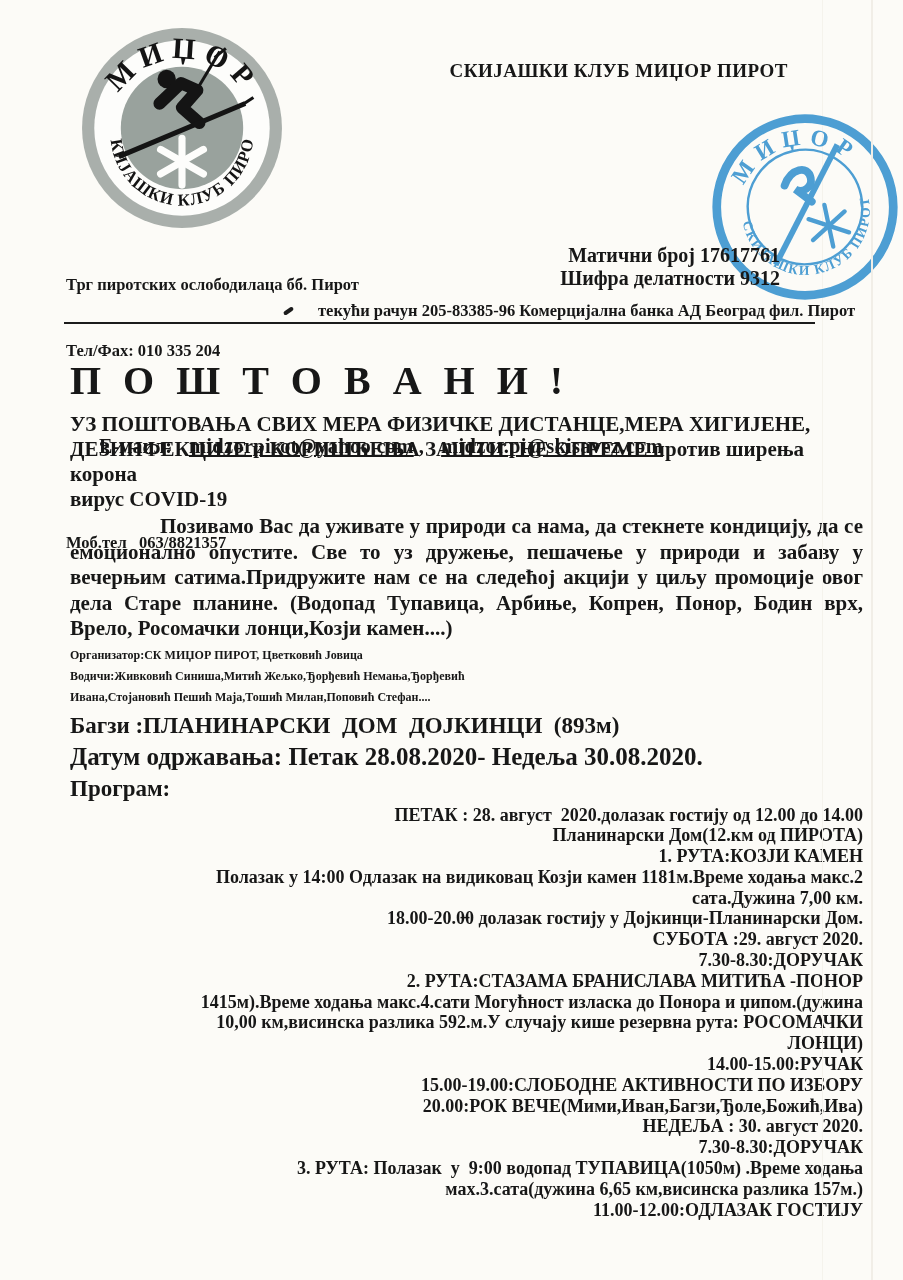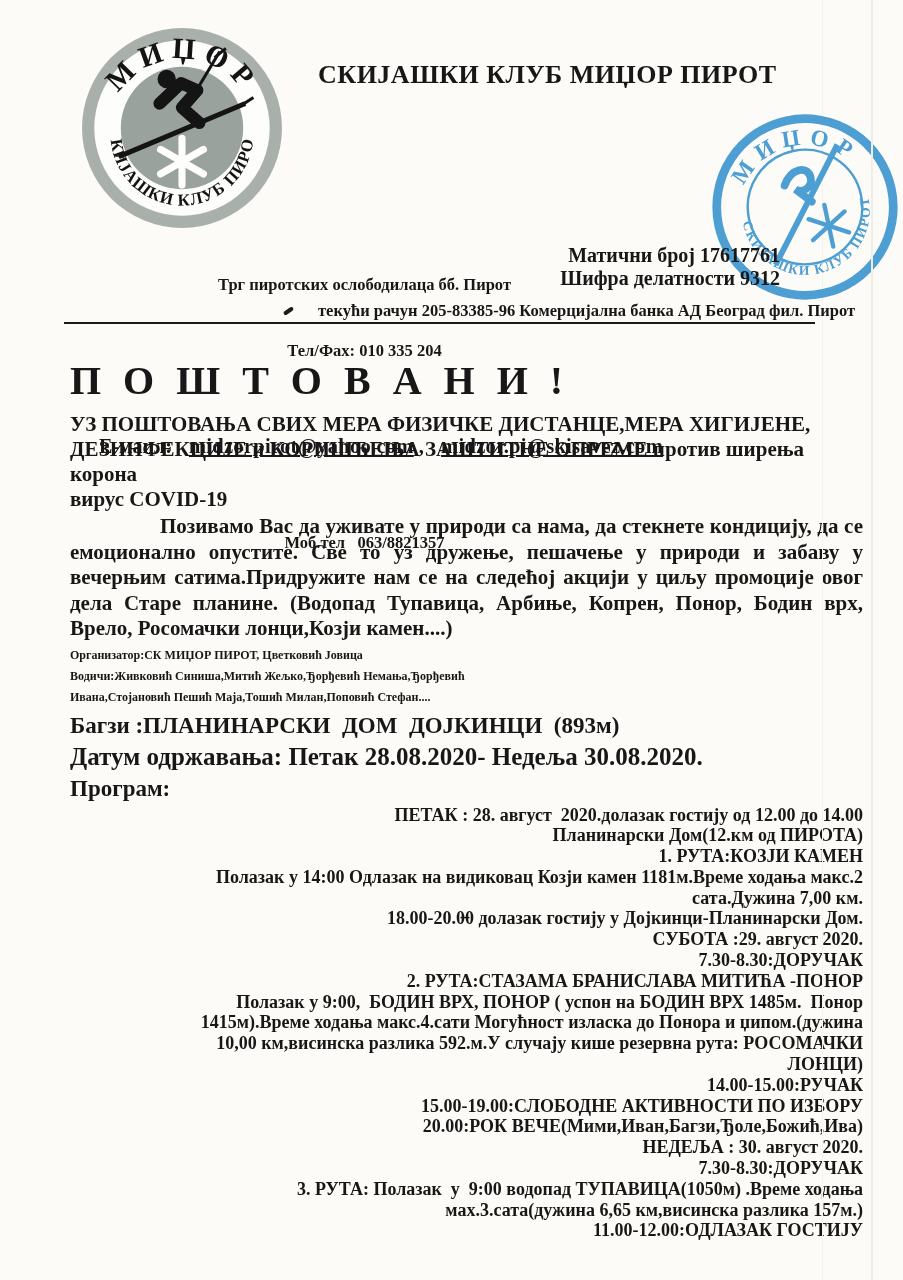--- a/index.html
+++ b/index.html
@@ -11,24 +11,24 @@
   }
   .page::after{content:"";position:absolute;top:0;right:30px;width:2px;height:100%;
     background:#f1eee7;pointer-events:none;}
   .page::before{content:"";position:absolute;top:0;right:80px;width:1px;height:100%;
     background:#f5f3ec;pointer-events:none;}
 
   
   .header{position:relative;height:345px;}
   .logo{position:absolute;left:80px;top:26px;width:204px;height:204px;}
   .club-title{position:absolute;left:318px;top:60px;width:470px;
-    text-align:left;font-size:26px;letter-spacing:.5px;}
+    text-align:right;font-size:19px;letter-spacing:.5px;}
   .stamp{position:absolute;left:708px;top:110px;width:194px;height:194px;
     transform:rotate(-12deg);opacity:.92;}
-  .contact{position:absolute;left:66px;top:230px;font-size:16.5px;line-height:22px;white-space:pre-wrap;text-align:center;}
+  .contact{position:absolute;left:66px;top:230px;font-size:16.5px;line-height:22px;white-space:pre-wrap;}
   .email-row{line-height:27px;}
   .email-label{font-size:20px;}
   .email{font-size:20.5px;text-decoration:underline;letter-spacing:.3px;margin-left:12px;}
   .email-sep{font-size:20.5px;}
   .registry{position:absolute;left:470px;top:244px;width:310px;
     text-align:right;font-size:20px;line-height:22.5px;}
   .bank-line{position:absolute;left:318px;top:301px;width:498px;
     text-align:center;font-size:16.5px;white-space:nowrap;}
   .ink-mark{position:absolute;left:283px;top:309px;width:11px;height:4px;
     background:#1c1c1c;border-radius:2px;transform:rotate(-35deg);}
@@ -168,21 +168,20 @@
 
     <div class="program-line">ПЕТАК : 28. август  2020.долазак гостију од 12.00 до 14.00</div>
         <div class="program-line indent">Планинарски Дом(12.км од ПИРОТА)</div>
         <div class="program-line">1. РУТА:КОЗЈИ КАМЕН</div>
         <div class="program-line">Полазак у 14:00 Одлазак на видиковац Козји камен 1181м.Време ходања макс.2</div>
         <div class="program-line">сата.Дужина 7,00 км.</div>
         <div class="program-line indent">18.00-20.0̶0 долазак гостију у Дојкинци-Планинарски Дом.</div>
         <div class="program-line">СУБОТА :29. август 2020.</div>
         <div class="program-line indent">7.30-8.30:ДОРУЧАК</div>
         <div class="program-line">2. РУТА:СТАЗАМА БРАНИСЛАВА МИТИЋА -ПОНОР</div>
-        <div class="program-line">Полазак у 9:00,  БОДИН ВРХ, ПОНОР ( успон на БОДИН ВРХ 1485м.  Понор</div>
         <div class="program-line">1415м).Време ходања макс.4.сати Могућност изласка до Понора и џипом.(дужина</div>
         <div class="program-line">10,00 км,висинска разлика 592.м.У случају кише резервна рута: РОСОМАЧКИ</div>
         <div class="program-line">ЛОНЦИ)</div>
         <div class="program-line indent">14.00-15.00:РУЧАК</div>
         <div class="program-line indent">15.00-19.00:СЛОБОДНЕ АКТИВНОСТИ ПО ИЗБОРУ</div>
         <div class="program-line indent">20.00:РОК ВЕЧЕ(Мими,Иван,Багзи,Ђоле,Божић,Ива)</div>
         <div class="program-line">НЕДЕЉА : 30. август 2020.</div>
         <div class="program-line indent">7.30-8.30:ДОРУЧАК</div>
         <div class="program-line">3. РУТА: Полазак  у  9:00 водопад ТУПАВИЦА(1050м) .Време ходања</div>
         <div class="program-line">мах.3.сата(дужина 6,65 км,висинска разлика 157м.)</div>

